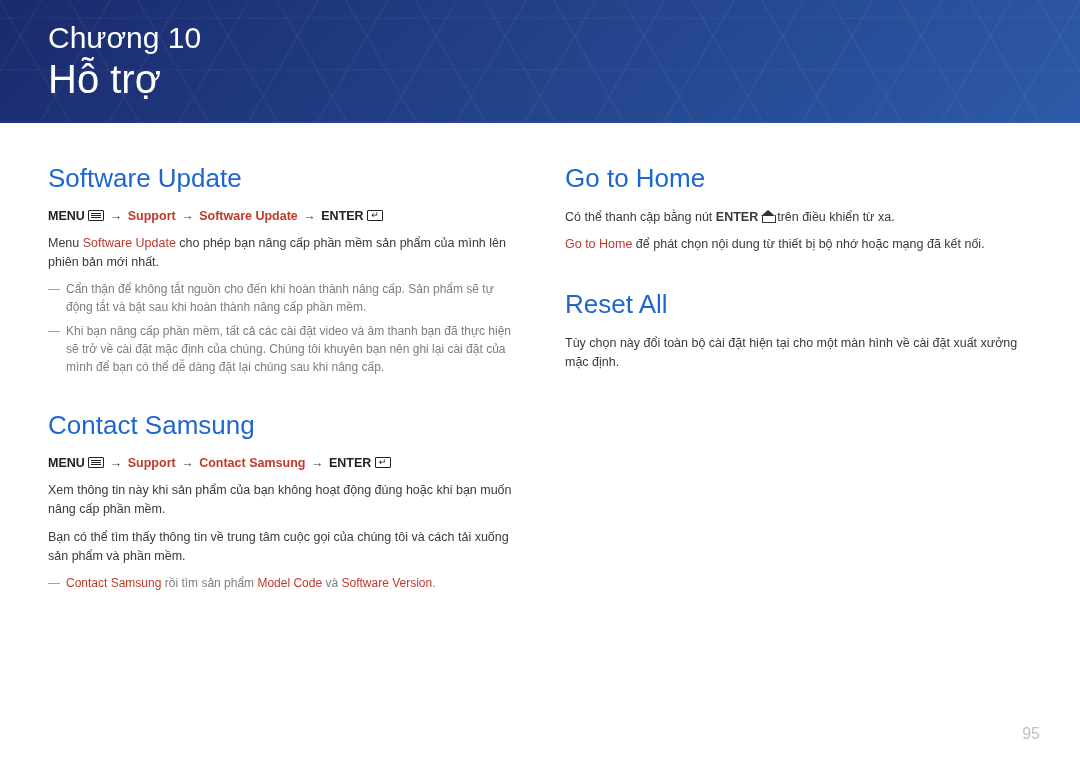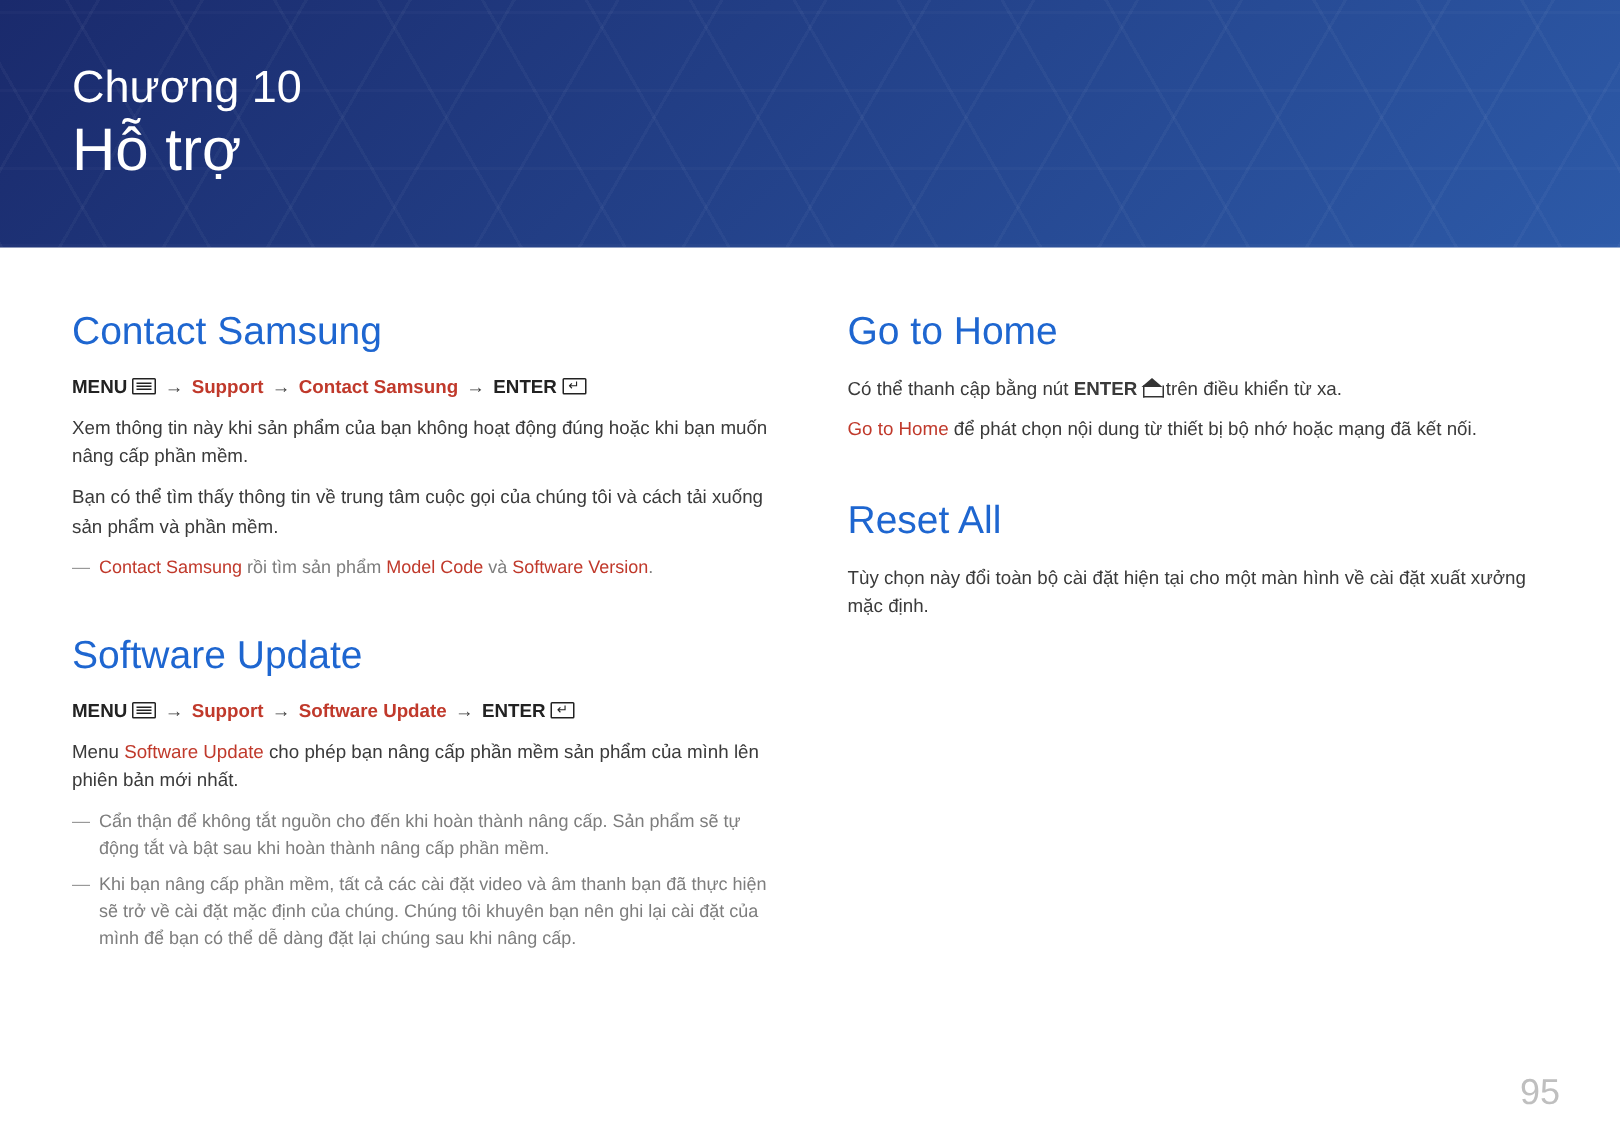--- a/index.html
+++ b/index.html
@@ -6,21 +6,21 @@
   body {
     font-family: Arial, Helvetica, sans-serif;
     width: 1080px;
     height: 763px;
     background: #fff;
     color: #3a3a3a;
     position: relative;
   }
   .banner {
     width: 1080px;
-    height: 165px;
+    height: 123px;
     background: linear-gradient(135deg, #1a2a6c 0%, #2d5aa8 100%);
     position: relative;
     overflow: hidden;
     display: flex;
     align-items: center;
     padding-left: 48px;
   }
   .banner .pattern {
     position: absolute;
     inset: 0;
@@ -123,40 +123,62 @@
     left:-1px;top:-2px;
     width:0;height:0;
     border-left:7px solid transparent;
     border-right:7px solid transparent;
     border-bottom:6px solid #333;
   }
   .page-num {
     position: absolute;
     right: 40px;
     bottom: 20px;
-    font-size: 24px;
+    font-size: 16px;
     color: #bfbfbf;
   }
 </style>
 </head>
 <body>
 
 <div class="banner">
   <div class="pattern"></div>
   <div class="banner-text">
     <div class="chapter-line">Chương 10</div>
     <div class="chapter-title">Hỗ trợ</div>
   </div>
 </div>
 
 <div class="content">
 
   <div class="col">
 
     <div class="section-block">
+      <h2 class="section">Software Update</h2>
+      <div class="path">
+        <span class="bold">MENU</span>
+        <span class="icon-box menu"></span>
+        <span class="arrow">→</span>
+        <span class="hl">Support</span>
+        <span class="arrow">→</span>
+        <span class="hl">Software Update</span>
+        <span class="arrow">→</span>
+        <span class="bold">ENTER</span>
+        <span class="icon-box enter"></span>
+      </div>
+      <div class="body-text">
+        <span>Menu </span><span class="hl">Software Update</span><span> cho phép bạn nâng cấp phần mềm sản phẩm của mình lên phiên bản mới nhất.</span>
+      </div>
+      <div class="note-list">
+        <div class="note-item">Cẩn thận để không tắt nguồn cho đến khi hoàn thành nâng cấp. Sản phẩm sẽ tự động tắt và bật sau khi hoàn thành nâng cấp phần mềm.</div>
+        <div class="note-item">Khi bạn nâng cấp phần mềm, tất cả các cài đặt video và âm thanh bạn đã thực hiện sẽ trở về cài đặt mặc định của chúng. Chúng tôi khuyên bạn nên ghi lại cài đặt của mình để bạn có thể dễ dàng đặt lại chúng sau khi nâng cấp.</div>
+      </div>
+    </div>
+
+    <div class="section-block">
       <h2 class="section">Contact Samsung</h2>
       <div class="path">
         <span class="bold">MENU</span>
         <span class="icon-box menu"></span>
         <span class="arrow">→</span>
         <span class="hl">Support</span>
         <span class="arrow">→</span>
         <span class="hl">Contact Samsung</span>
         <span class="arrow">→</span>
         <span class="bold">ENTER</span>
@@ -164,42 +186,20 @@
       </div>
       <div class="body-text">Xem thông tin này khi sản phẩm của bạn không hoạt động đúng hoặc khi bạn muốn nâng cấp phần mềm.</div>
       <div class="body-text">Bạn có thể tìm thấy thông tin về trung tâm cuộc gọi của chúng tôi và cách tải xuống sản phẩm và phần mềm.</div>
       <div class="note-list">
         <div class="note-item">
           <span class="hl">Contact Samsung</span><span> rồi tìm sản phẩm </span><span class="hl">Model Code</span><span> và </span><span class="hl">Software Version</span><span>.</span>
         </div>
       </div>
     </div>
 
-    <div class="section-block">
-      <h2 class="section">Software Update</h2>
-      <div class="path">
-        <span class="bold">MENU</span>
-        <span class="icon-box menu"></span>
-        <span class="arrow">→</span>
-        <span class="hl">Support</span>
-        <span class="arrow">→</span>
-        <span class="hl">Software Update</span>
-        <span class="arrow">→</span>
-        <span class="bold">ENTER</span>
-        <span class="icon-box enter"></span>
-      </div>
-      <div class="body-text">
-        <span>Menu </span><span class="hl">Software Update</span><span> cho phép bạn nâng cấp phần mềm sản phẩm của mình lên phiên bản mới nhất.</span>
-      </div>
-      <div class="note-list">
-        <div class="note-item">Cẩn thận để không tắt nguồn cho đến khi hoàn thành nâng cấp. Sản phẩm sẽ tự động tắt và bật sau khi hoàn thành nâng cấp phần mềm.</div>
-        <div class="note-item">Khi bạn nâng cấp phần mềm, tất cả các cài đặt video và âm thanh bạn đã thực hiện sẽ trở về cài đặt mặc định của chúng. Chúng tôi khuyên bạn nên ghi lại cài đặt của mình để bạn có thể dễ dàng đặt lại chúng sau khi nâng cấp.</div>
-      </div>
-    </div>
-
   </div>
 
   <div class="col">
 
     <div class="section-block">
       <h2 class="section">Go to Home</h2>
       <div class="body-text">
         <span>Có thể thanh cập bằng nút </span><span class="bold" style="font-weight:700">ENTER</span>
         <span class="icon-home"></span>
         <span> trên điều khiển từ xa.</span>

